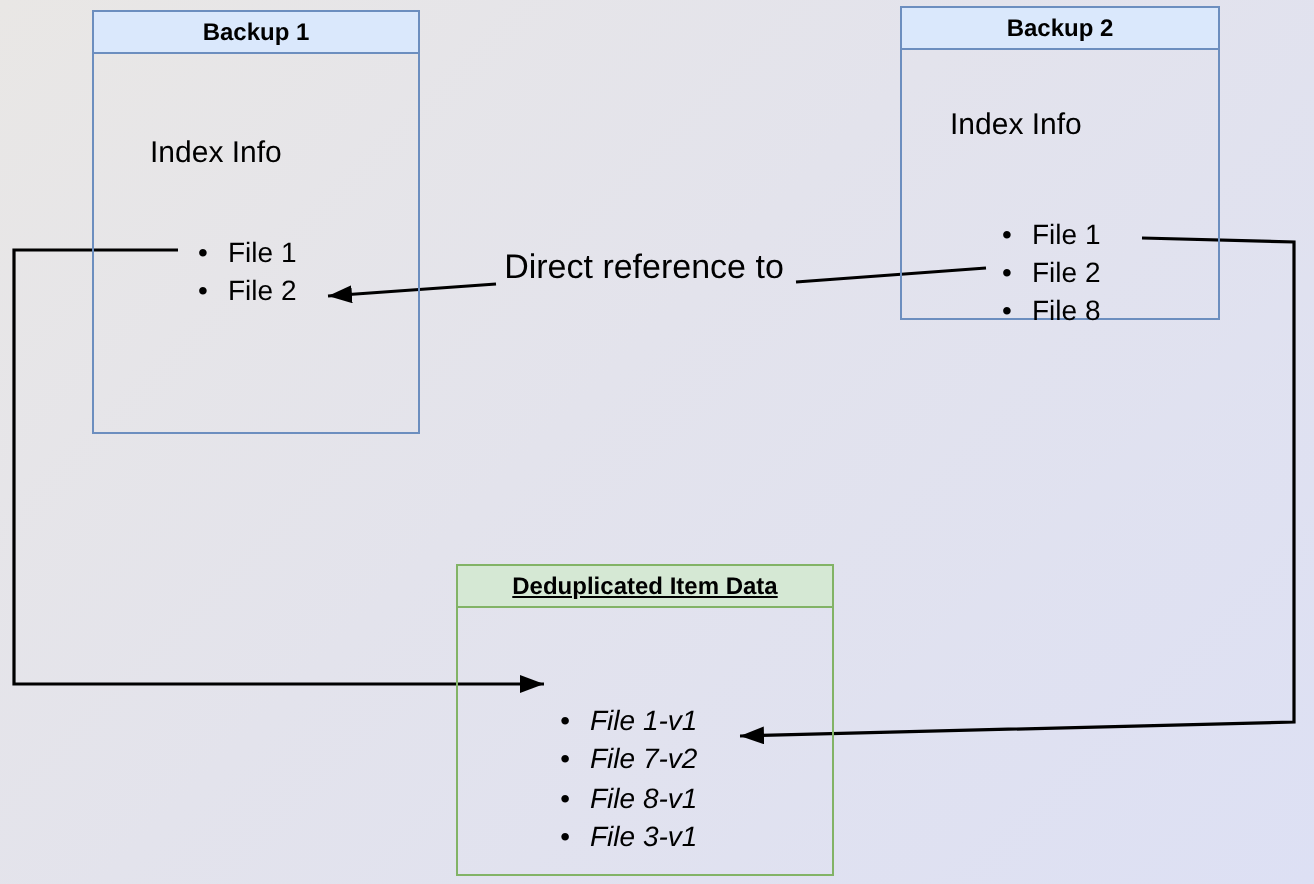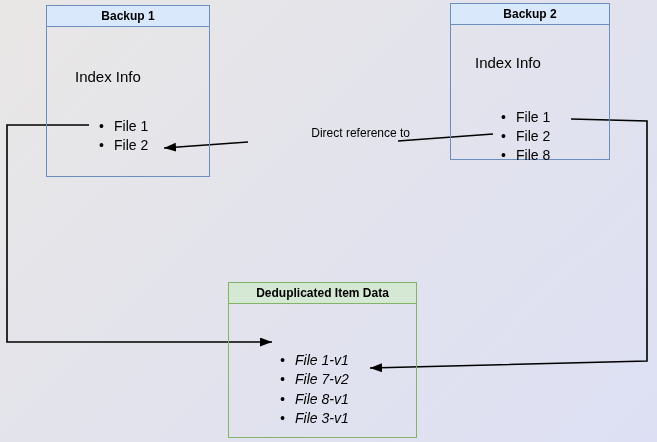--- a/index.html
+++ b/index.html
@@ -54,20 +54,21 @@
     white-space: nowrap;
     overflow: hidden;
   }
   .box.blue .box-header {
     background: var(--backup-header-fill, #dae8fc);
     border-bottom: 1.5px solid var(--backup-border, #6c8ebf);
   }
   .box.green .box-header {
     background: var(--dedup-header-fill, #d5e8d4);
     border-bottom: 1.5px solid var(--dedup-border, #82b366);
+    text-decoration: underline;
   }
   .index-label {
     position: absolute;
     font-size: 15px;
     white-space: nowrap;
   }
   ul.file-list {
     position: absolute;
     margin: 0;
     padding: 0;
@@ -81,27 +82,27 @@
     content: "\2022";
     display: inline-block;
     width: 15px;
     font-size: 14px;
   }
   .annotation {
     position: absolute;
     left: 234px;
     top: 124px;
     width: 176px;
-    text-align: right;
-    font-size: 12px;
+    text-align: center;
+    font-size: 17px;
     line-height: 19px;
     white-space: nowrap;
   }
   
-  #backup1 { left: 46px; top: 5px; width: 164px; height: 172px; }
+  #backup1 { left: 46px; top: 5px; width: 164px; height: 212px; }
   #backup2 { left: 450px; top: 3px; width: 160px; height: 157px; }
   #dedup   { left: 228px; top: 282px; width: 189px; height: 156px; }
 
   #backup1 .index-label { left: 28px; top: 62px; }
   #backup2 .index-label { left: 24px; top: 50px; }
 
   #backup1 ul.file-list { left: 52px; top: 111px; }
   #backup2 ul.file-list { left: 50px; top: 104px; }
   #dedup   ul.file-list { left: 51px; top: 68px; font-style: italic; }
 </style>

